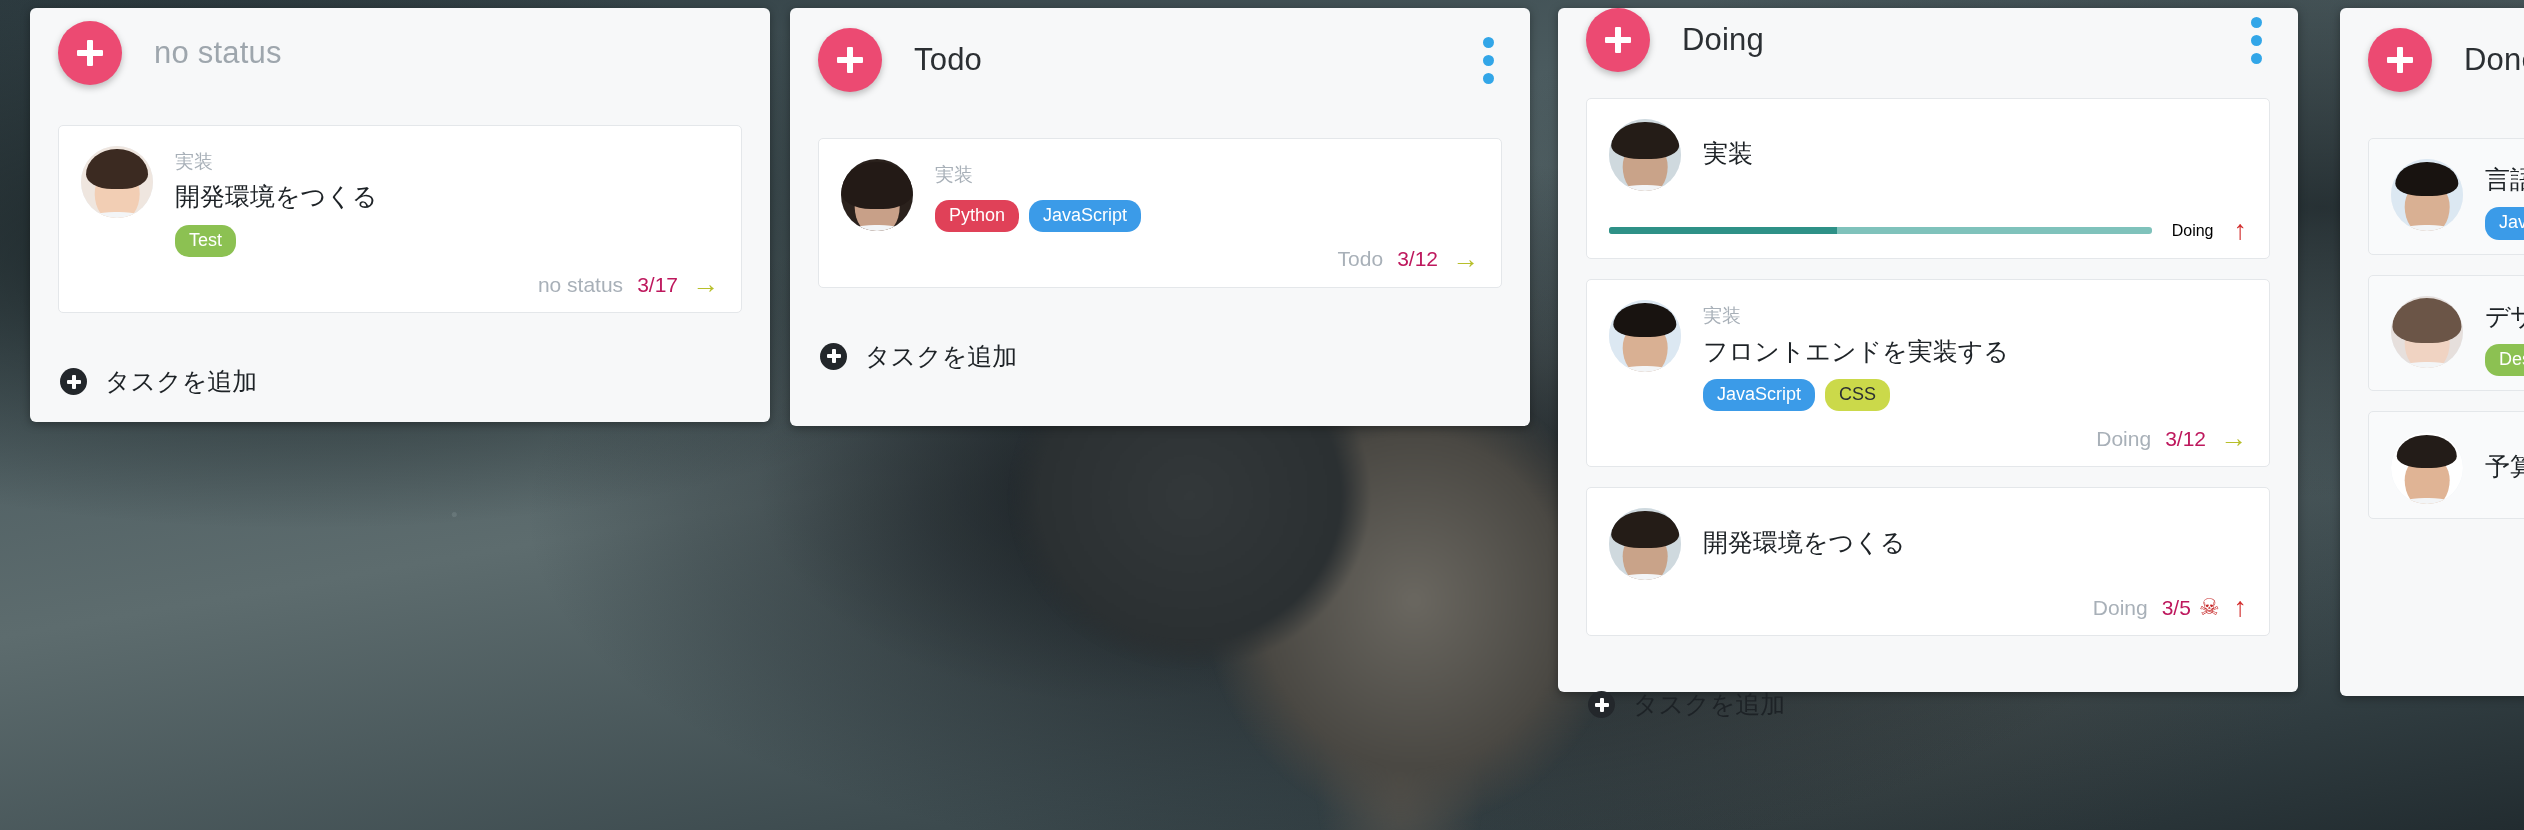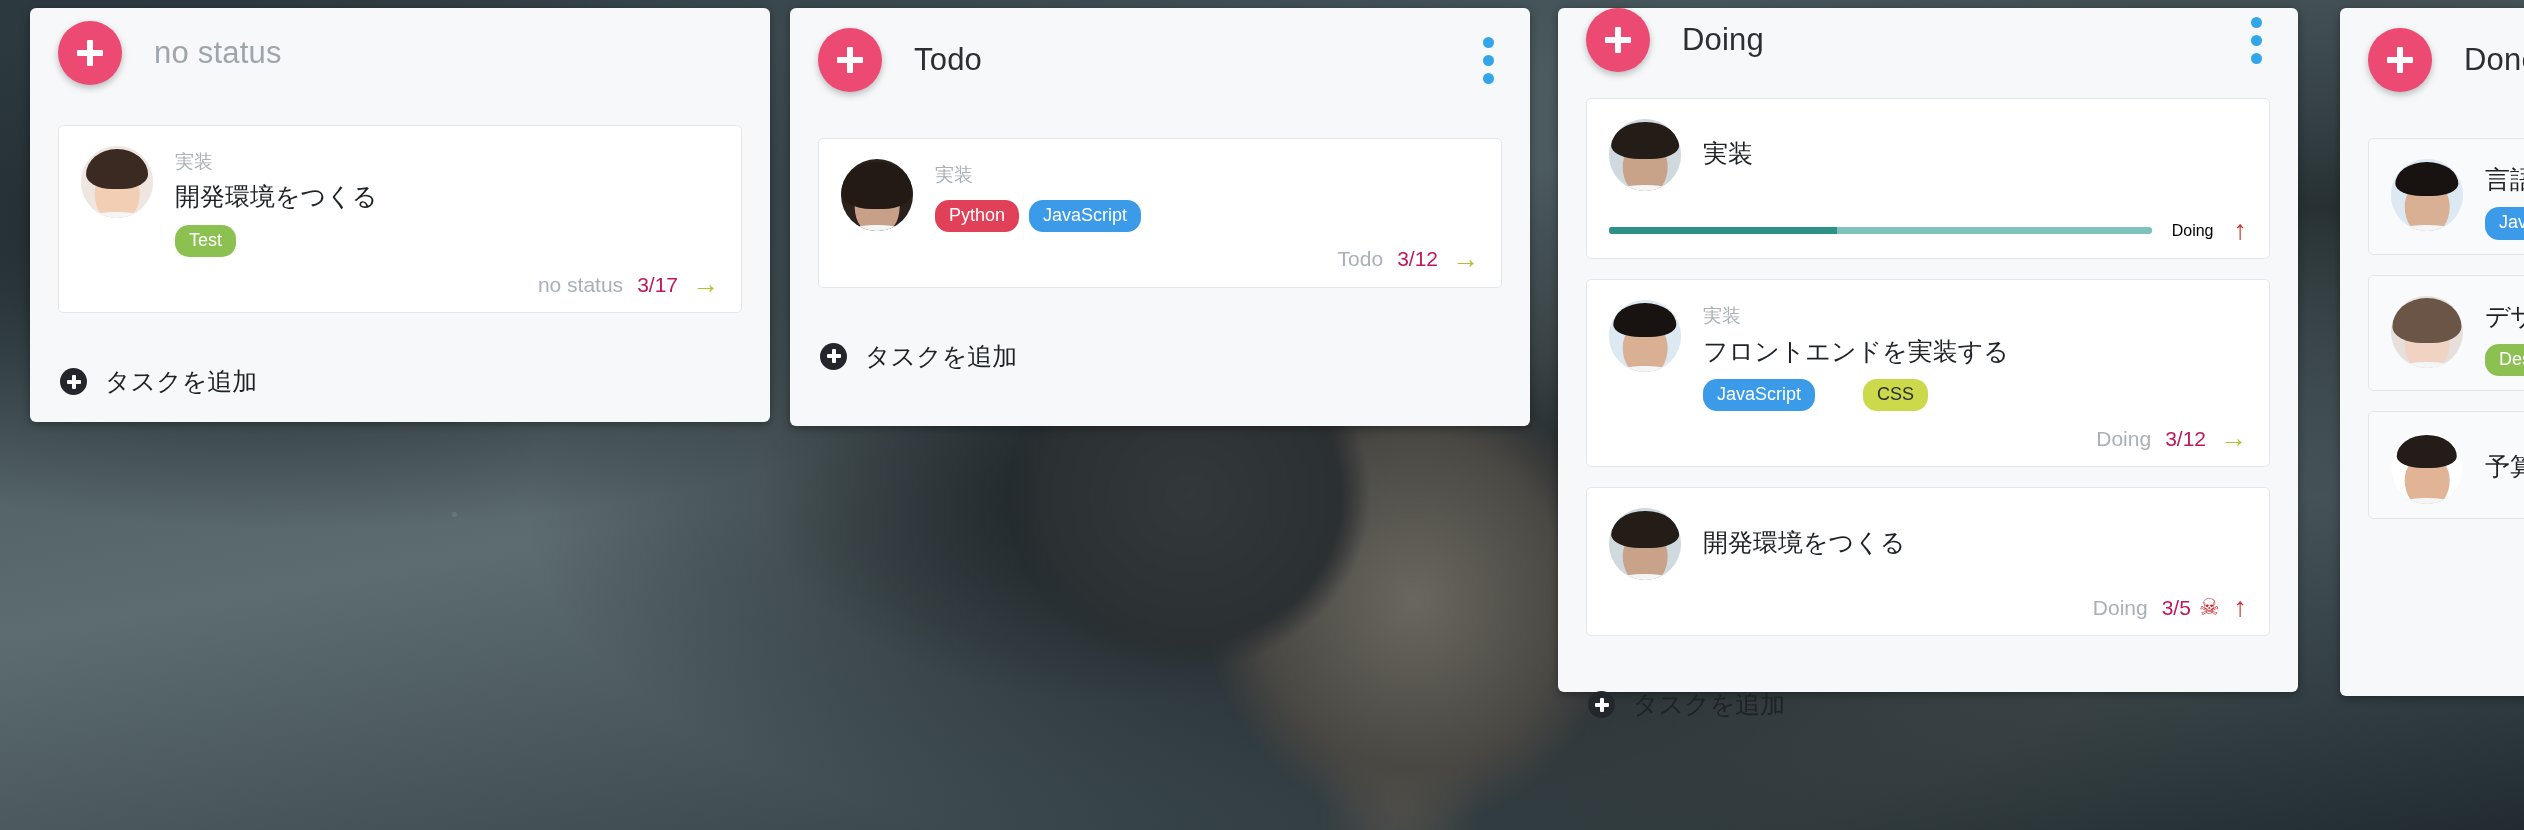--- a/index.html
+++ b/index.html
@@ -259,21 +259,21 @@
                 <span style="position:absolute;left:50%;top:34%;transform:translateX(-50%);width:62%;height:70%;border-radius:46% 46% 48% 48%/52% 52% 60% 60%;background:#d9b093;"></span>
                 <span style="position:absolute;left:50%;top:4%;transform:translateX(-50%);width:88%;height:48%;border-radius:50% 50% 42% 42%/64% 64% 36% 36%;background:#181310;"></span>
                 <span style="position:absolute;left:50%;top:92%;transform:translateX(-50%);width:88%;height:26%;border-radius:46% 46% 0 0;background:#f3f5f7;"></span>
               </span>
             </span>
             <div class="card-main">
               <div class="cat">実装</div>
               <div class="title">フロントエンドを実装する</div>
               <div class="tags">
                 <span class="tag" style="background:#3b9be8;color:#ffffff;">JavaScript</span>
-                <span class="tag" style="background:#cbd94a;color:#2b2f33;margin-left:38px;">CSS</span>
+                <span class="tag" style="background:#cbd94a;color:#2b2f33;">CSS</span>
               </div>
             </div>
           </div>
           <div class="card-foot">
             <span>Doing</span>
             <span class="date">3/12</span>
             <span class="arrow-right">→</span>
           </div>
         </div>
         <div class="card">

